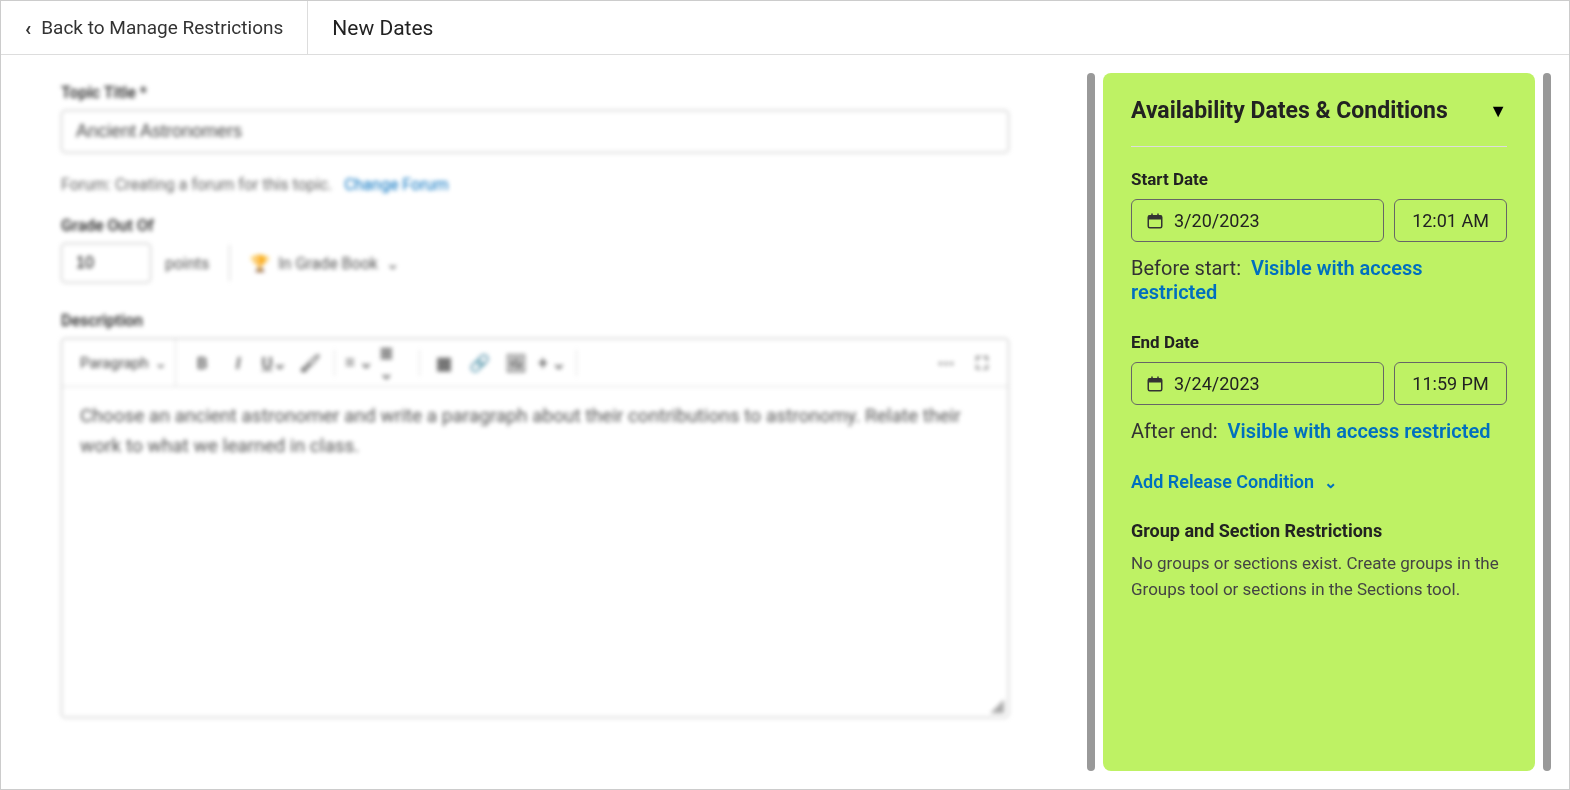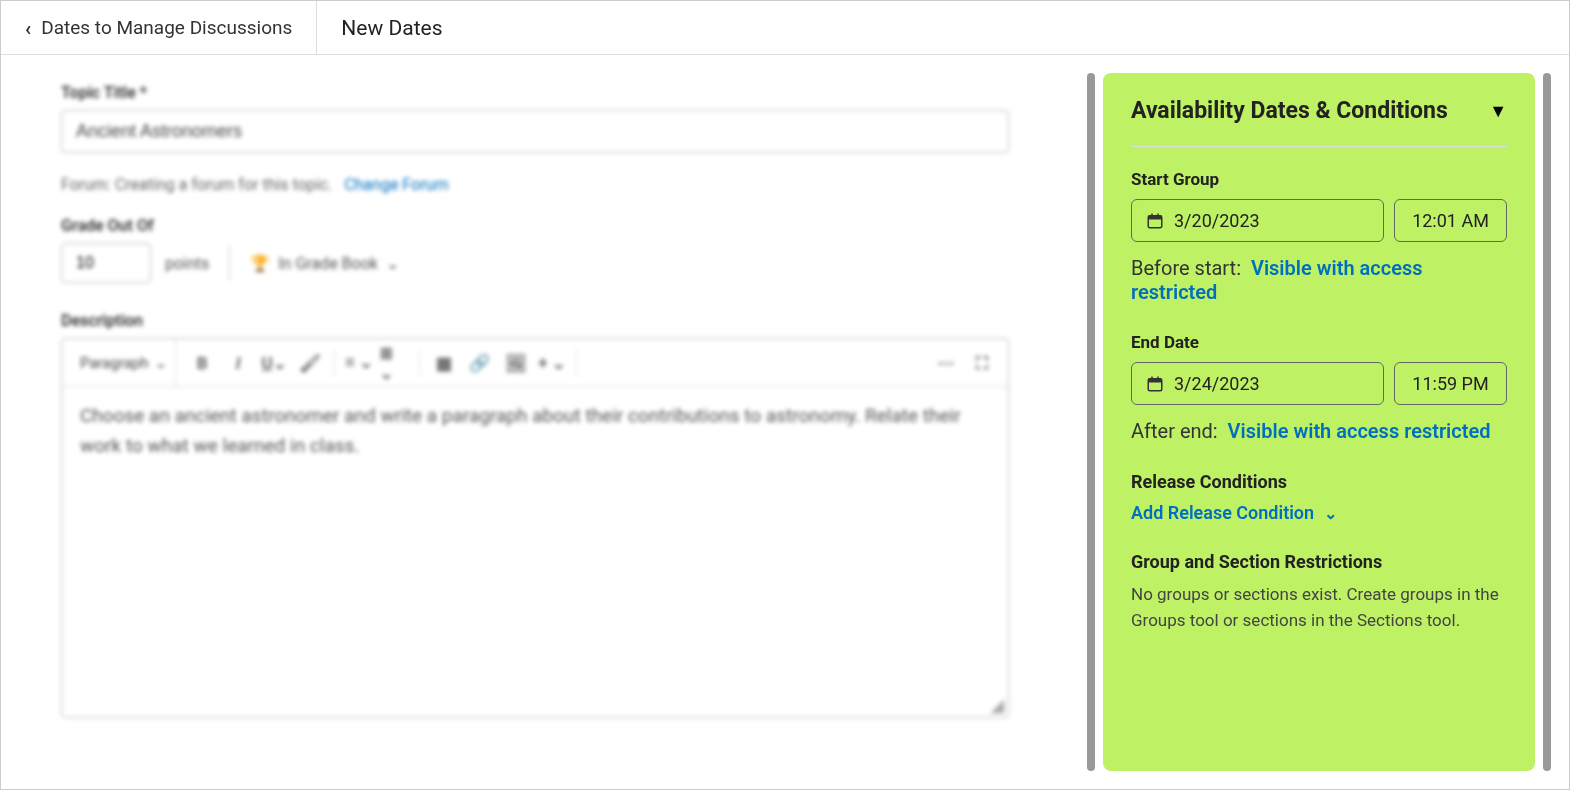--- a/index.html
+++ b/index.html
@@ -60,21 +60,21 @@
     .sub-desc { font-size: 17px; color: #444; line-height: 1.5; margin-bottom: 18px; }
     .add-cond { display: flex; align-items: flex-end; gap: 10px; color: #006fbf; font-size: 18px; font-weight: 600; margin-bottom: 28px; cursor: pointer; }
     .add-cond .chev { font-size: 16px; }
   </style>
 </head>
 <body>
 
 <div class="header">
   <div class="back-link">
     <span class="chev">‹</span>
-    <span class="text">Dates to Manage Discussions</span>
+    <span class="text">Back to Manage Restrictions</span>
   </div>
   <div class="page-title">New Dates</div>
 </div>
 
 <div class="body-area">
   <div class="main-col">
     <label class="field-label blurry"><span class="req">Topic Title</span></label>
     <input class="title-input blurry" type="text" value="Ancient Astronomers" style="">
     
     <div class="forum-line blurry">
@@ -126,21 +126,21 @@
   </div>
 
   <div class="side-col">
     <div class="side-scrollbar-left"></div>
     <div class="side-panel-wrap">
       <div class="section-head">
         <h2>Availability Dates &amp; Conditions</h2>
         <span class="caret">▼</span>
       </div>
 
-      <div class="sub-label">Start Group</div>
+      <div class="sub-label">Start Date</div>
       <div class="date-row">
         <div class="date-field">
           <svg class="cal-icon" viewBox="0 0 24 24" fill="#333">
               <rect x="3" y="5" width="18" height="16" rx="2" fill="none" stroke="#333" stroke-width="2"></rect>
               <rect x="3" y="5" width="18" height="5" fill="#333"></rect>
               <line x1="8" y1="2" x2="8" y2="7" stroke="#333" stroke-width="2"></line>
               <line x1="16" y1="2" x2="16" y2="7" stroke="#333" stroke-width="2"></line>
             </svg>
           <span>3/20/2023</span>
         </div>
@@ -166,21 +166,20 @@
         </div>
         <div class="time-field">
           <span>11:59 PM</span>
         </div>
       </div>
       <div class="status-line">
         <span>After end:</span>&nbsp;
         <span class="link">Visible with access restricted</span>
       </div>
 
-      <div class="sub-heading">Release Conditions</div>
       <div class="add-cond">
         <span>Add Release Condition</span>
         <span class="chev">⌄</span>
       </div>
 
       <div class="sub-heading">Group and Section Restrictions</div>
       <div class="sub-desc">No groups or sections exist. Create groups in the Groups tool or sections in the Sections tool.</div>
     </div>
     <div class="side-scrollbar-right"></div>
   </div>

